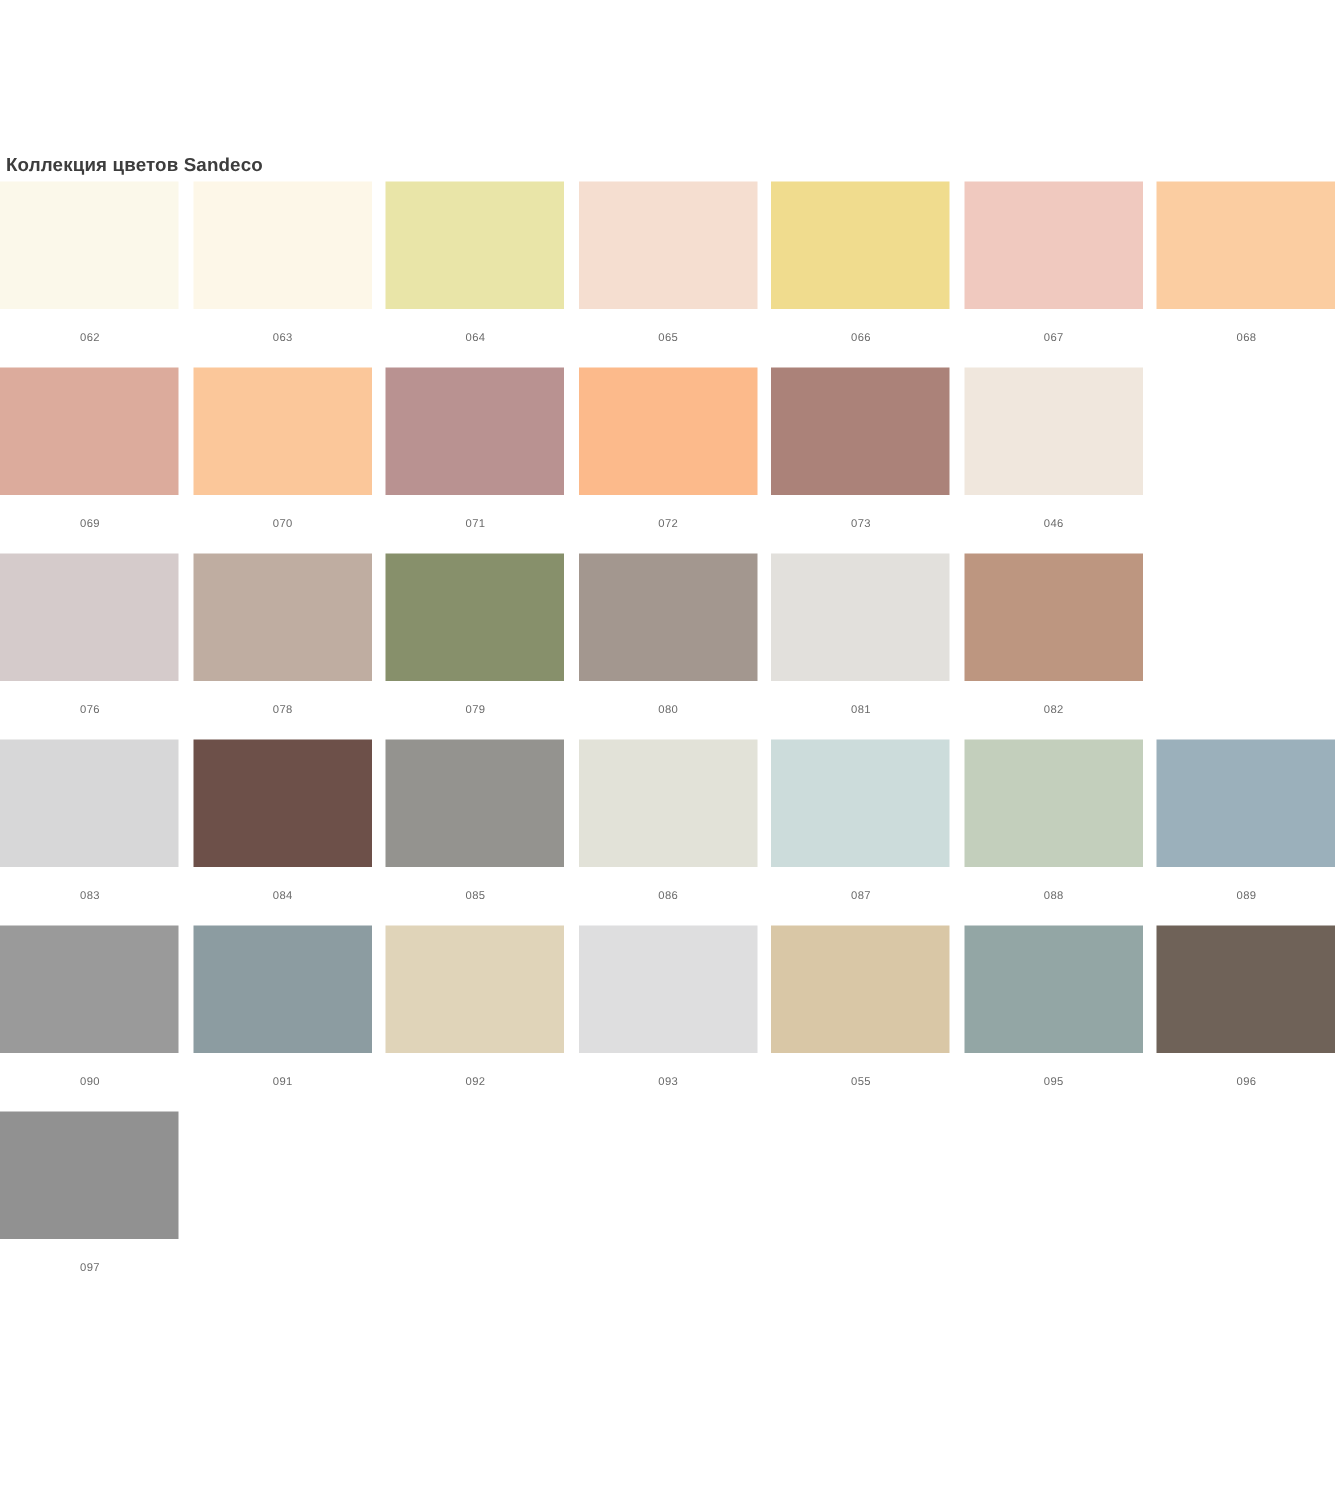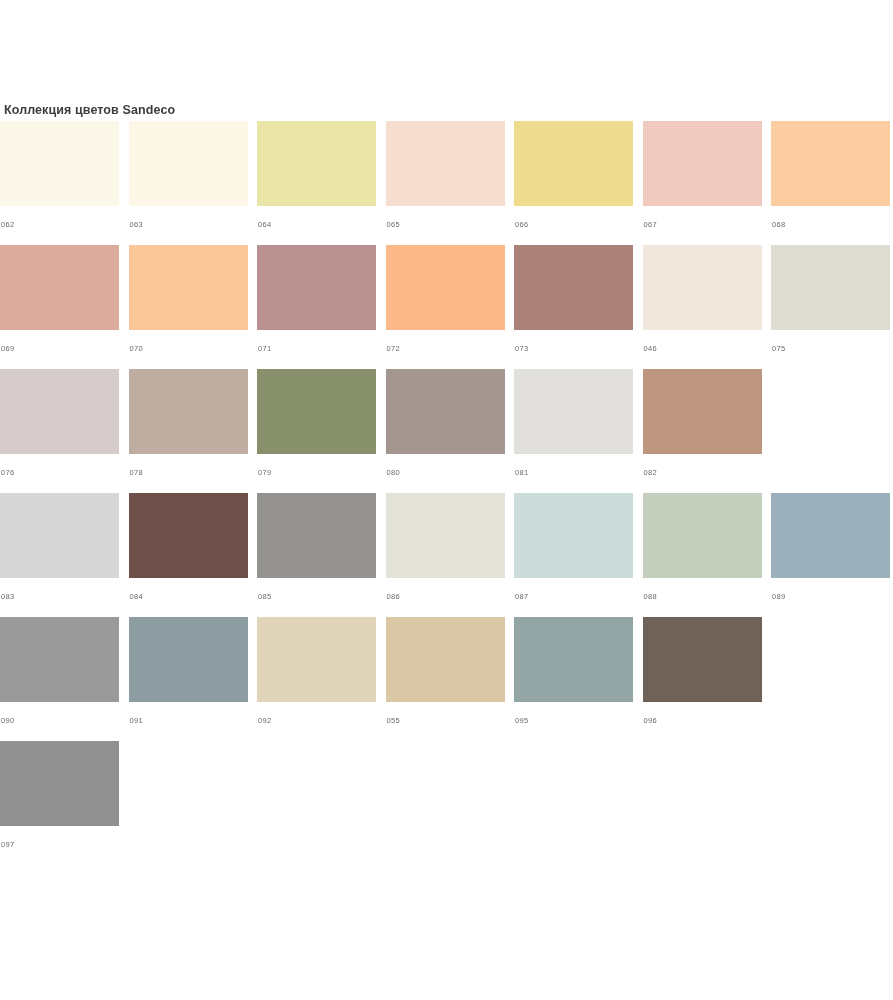--- a/index.html
+++ b/index.html
@@ -54,20 +54,21 @@
     display: block;
   }
   .swatch-label {
     margin-top: 14px;
     font-size: 7.5px;
     color: #6b6b6b;
     letter-spacing: 0.3px;
     font-family: "Liberation Sans", sans-serif;
     line-height: 10px;
     padding-left: 1px;
+    text-align: center;
   }
 </style>
 </head>
 <body>
 
 <div class="page">
 
   <div class="collection-title">Коллекция цветов Sandeco</div>
 
   <div class="swatch-grid">
@@ -119,24 +120,20 @@
           <div class="swatch-label">072</div>
         </div>
         <div class="swatch-cell">
           <div class="swatch-chip" style="background: rgb(171, 130, 121);"></div>
           <div class="swatch-label">073</div>
         </div>
         <div class="swatch-cell">
           <div class="swatch-chip" style="background: rgb(240, 231, 221);"></div>
           <div class="swatch-label">046</div>
         </div>
-        <div class="swatch-cell">
-          <div class="swatch-chip" style="background: rgb(223, 221, 209);"></div>
-          <div class="swatch-label">075</div>
-        </div>
       </div>
       <div class="swatch-row">
         <div class="swatch-cell">
           <div class="swatch-chip" style="background: rgb(213, 203, 203);"></div>
           <div class="swatch-label">076</div>
         </div>
         <div class="swatch-cell">
           <div class="swatch-chip" style="background: rgb(191, 173, 161);"></div>
           <div class="swatch-label">078</div>
         </div>
@@ -194,20 +191,24 @@
         </div>
         <div class="swatch-cell">
           <div class="swatch-chip" style="background: rgb(140, 156, 161);"></div>
           <div class="swatch-label">091</div>
         </div>
         <div class="swatch-cell">
           <div class="swatch-chip" style="background: rgb(224, 212, 185);"></div>
           <div class="swatch-label">092</div>
         </div>
         <div class="swatch-cell">
+          <div class="swatch-chip" style="background: rgb(222, 222, 223);"></div>
+          <div class="swatch-label">093</div>
+        </div>
+        <div class="swatch-cell">
           <div class="swatch-chip" style="background: rgb(217, 199, 166);"></div>
           <div class="swatch-label">055</div>
         </div>
         <div class="swatch-cell">
           <div class="swatch-chip" style="background: rgb(147, 166, 165);"></div>
           <div class="swatch-label">095</div>
         </div>
         <div class="swatch-cell">
           <div class="swatch-chip" style="background: rgb(111, 98, 88);"></div>
           <div class="swatch-label">096</div>

